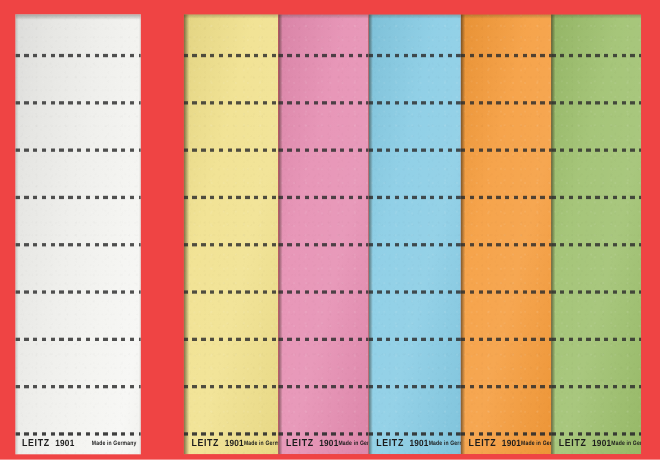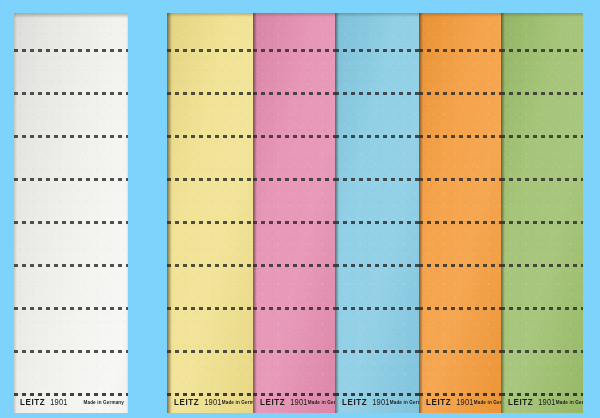--- a/index.html
+++ b/index.html
@@ -11,21 +11,21 @@
     width: 600px;
     height: 418px;
     overflow: hidden;
     font-family: "Liberation Sans", sans-serif;
   }
 
   #scene {
     position: relative;
     width: 600px;
     height: 418px;
-    background: #7dd3fc;
+    background: #ef4444;
   }
 
   
   .sheet {
     position: absolute;
     box-sizing: border-box;
     overflow: hidden;
   }
 
   
@@ -157,21 +157,21 @@
     font-family: "Liberation Sans", sans-serif;
   }
   .brand {
     font-weight: bold;
     font-size: 8px;
     letter-spacing: .6px;
     color: #1c1c1c;
     transform: scaleY(1.15);
   }
   .code {
-    font-weight: normal;
+    font-weight: bold;
     font-size: 7.5px;
     letter-spacing: .2px;
     color: #1c1c1c;
     margin-left: 5px;
     transform: scaleY(1.1);
   }
   .origin {
     font-weight: bold;
     font-size: 4.6px;
     letter-spacing: .15px;

